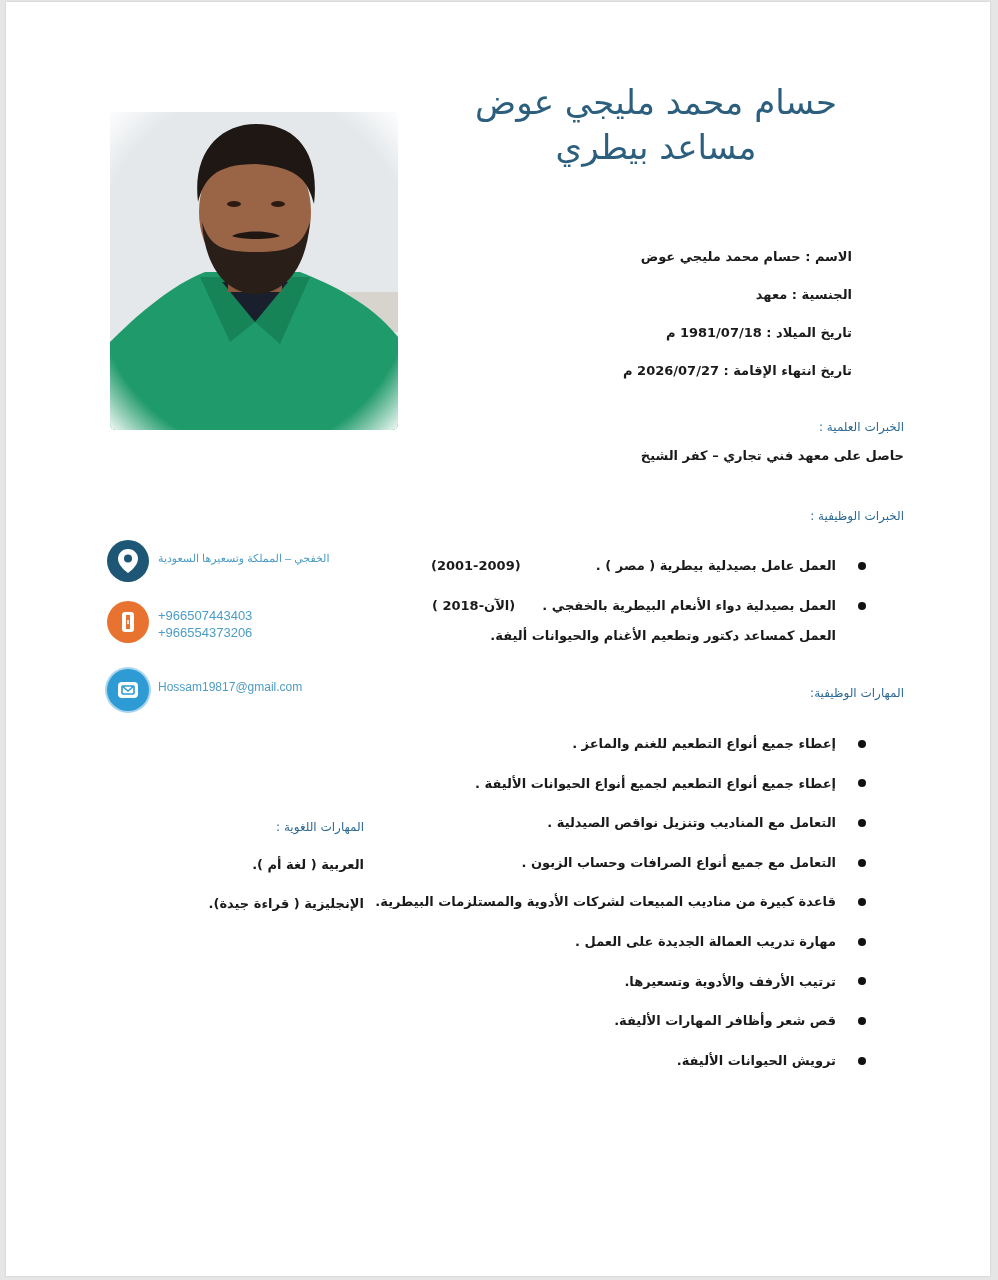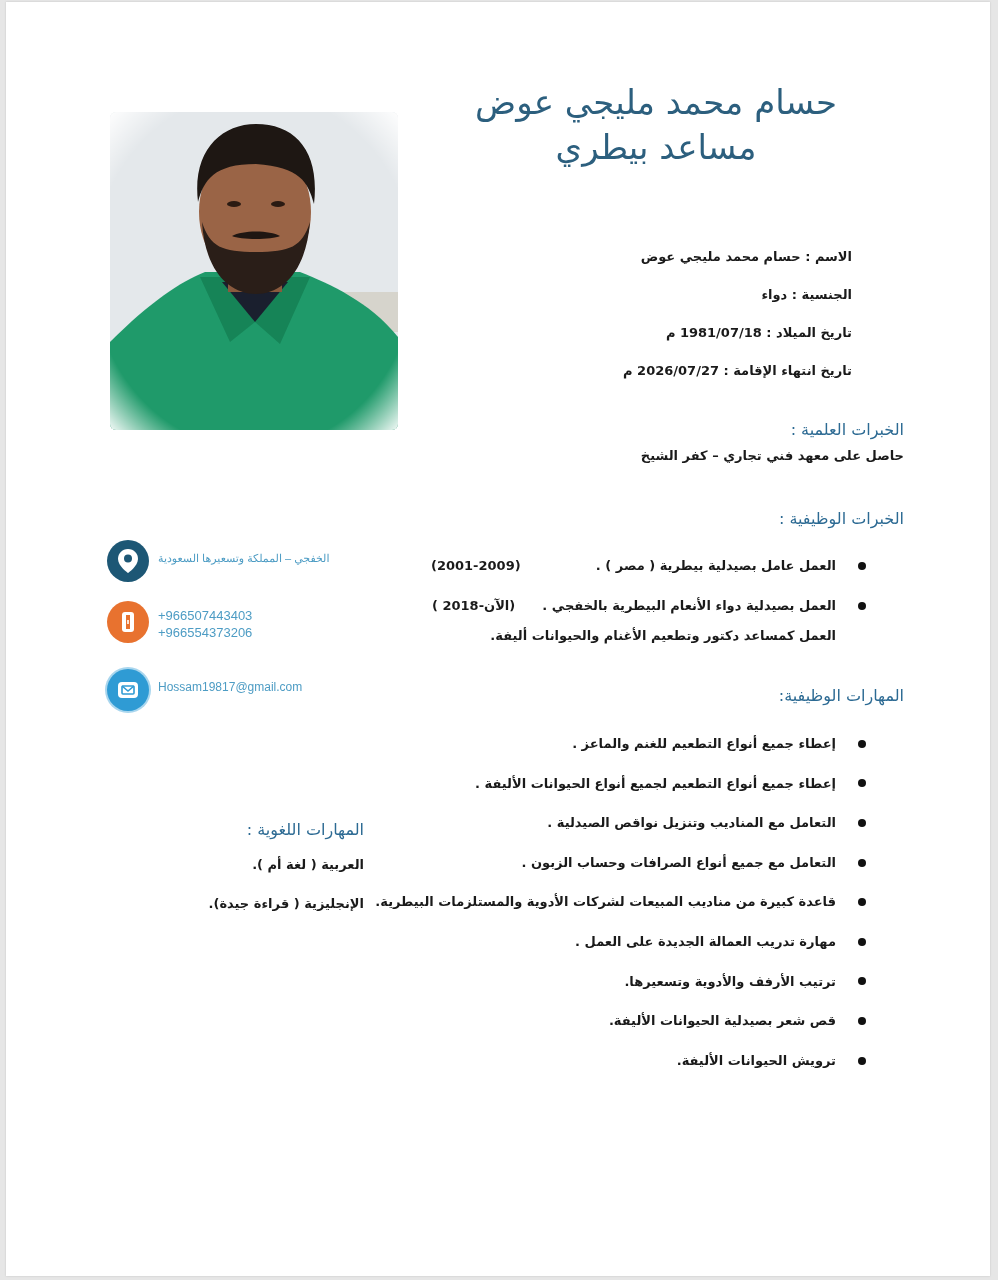--- a/index.html
+++ b/index.html
@@ -73,21 +73,21 @@
     .info-row {
       height: 38px;
       line-height: 22px;
     }
 
     .section-heading {
       position: absolute;
       direction: rtl;
       text-align: right;
       color: #2c6a93;
-      font-size: 16px;
+      font-size: 12px;
       font-family: "DejaVu Sans", sans-serif;
     }
     .plain-line {
       position: absolute;
       direction: rtl;
       text-align: right;
       font-weight: bold;
       font-size: 13px;
       color: #1a1a1a;
       font-family: "DejaVu Sans", sans-serif;
@@ -204,21 +204,21 @@
 
   <div class="info">
     <div class="info-row">
       <span>الاسم</span>
       <span> : </span>
       <span>حسام محمد مليجي عوض</span>
     </div>
     <div class="info-row">
       <span>الجنسية</span>
       <span> : </span>
-      <span>دواء</span>
+      <span>معهد</span>
     </div>
     <div class="info-row">
       <span>تاريخ الميلاد</span>
       <span> : </span>
       <span>1981/07/18 م</span>
     </div>
     <div class="info-row">
       <span>تاريخ انتهاء الإقامة</span>
       <span> : </span>
       <span>2026/07/27 م</span>
@@ -272,21 +272,21 @@
 
   <div class="section-heading" style="right:86px; top:684px;">المهارات الوظيفية:</div>
   <ul class="bullet-list skills" style="top:722px;">
     <li class="bullet-item"><span class="bullet-dot"></span><span>إعطاء جميع أنواع التطعيم للغنم والماعز .</span></li>
     <li class="bullet-item"><span class="bullet-dot"></span><span>إعطاء جميع أنواع التطعيم لجميع أنواع الحيوانات الأليفة .</span></li>
     <li class="bullet-item"><span class="bullet-dot"></span><span>التعامل مع المناديب وتنزيل نواقص الصيدلية .</span></li>
     <li class="bullet-item"><span class="bullet-dot"></span><span>التعامل مع جميع أنواع الصرافات وحساب الزبون .</span></li>
     <li class="bullet-item"><span class="bullet-dot"></span><span>قاعدة كبيرة من مناديب المبيعات لشركات الأدوية والمستلزمات البيطرية.</span></li>
     <li class="bullet-item"><span class="bullet-dot"></span><span>مهارة تدريب العمالة الجديدة على العمل .</span></li>
     <li class="bullet-item"><span class="bullet-dot"></span><span>ترتيب الأرفف والأدوية وتسعيرها.</span></li>
-    <li class="bullet-item"><span class="bullet-dot"></span><span>قص شعر بصيدلية الحيوانات الأليفة.</span></li>
+    <li class="bullet-item"><span class="bullet-dot"></span><span>قص شعر وأظافر المهارات الأليفة.</span></li>
     <li class="bullet-item"><span class="bullet-dot"></span><span>ترويش الحيوانات الأليفة.</span></li>
   </ul>
 
   <div class="section-heading" style="right:626px; top:818px;">المهارات اللغوية :</div>
   <div class="lang plain-line" style="top:855px;">العربية ( لغة أم ).</div>
   <div class="lang plain-line" style="top:894px;text-align:right;">الإنجليزية ( قراءة جيدة).</div>
 
 </div>
 
 </body></html>

